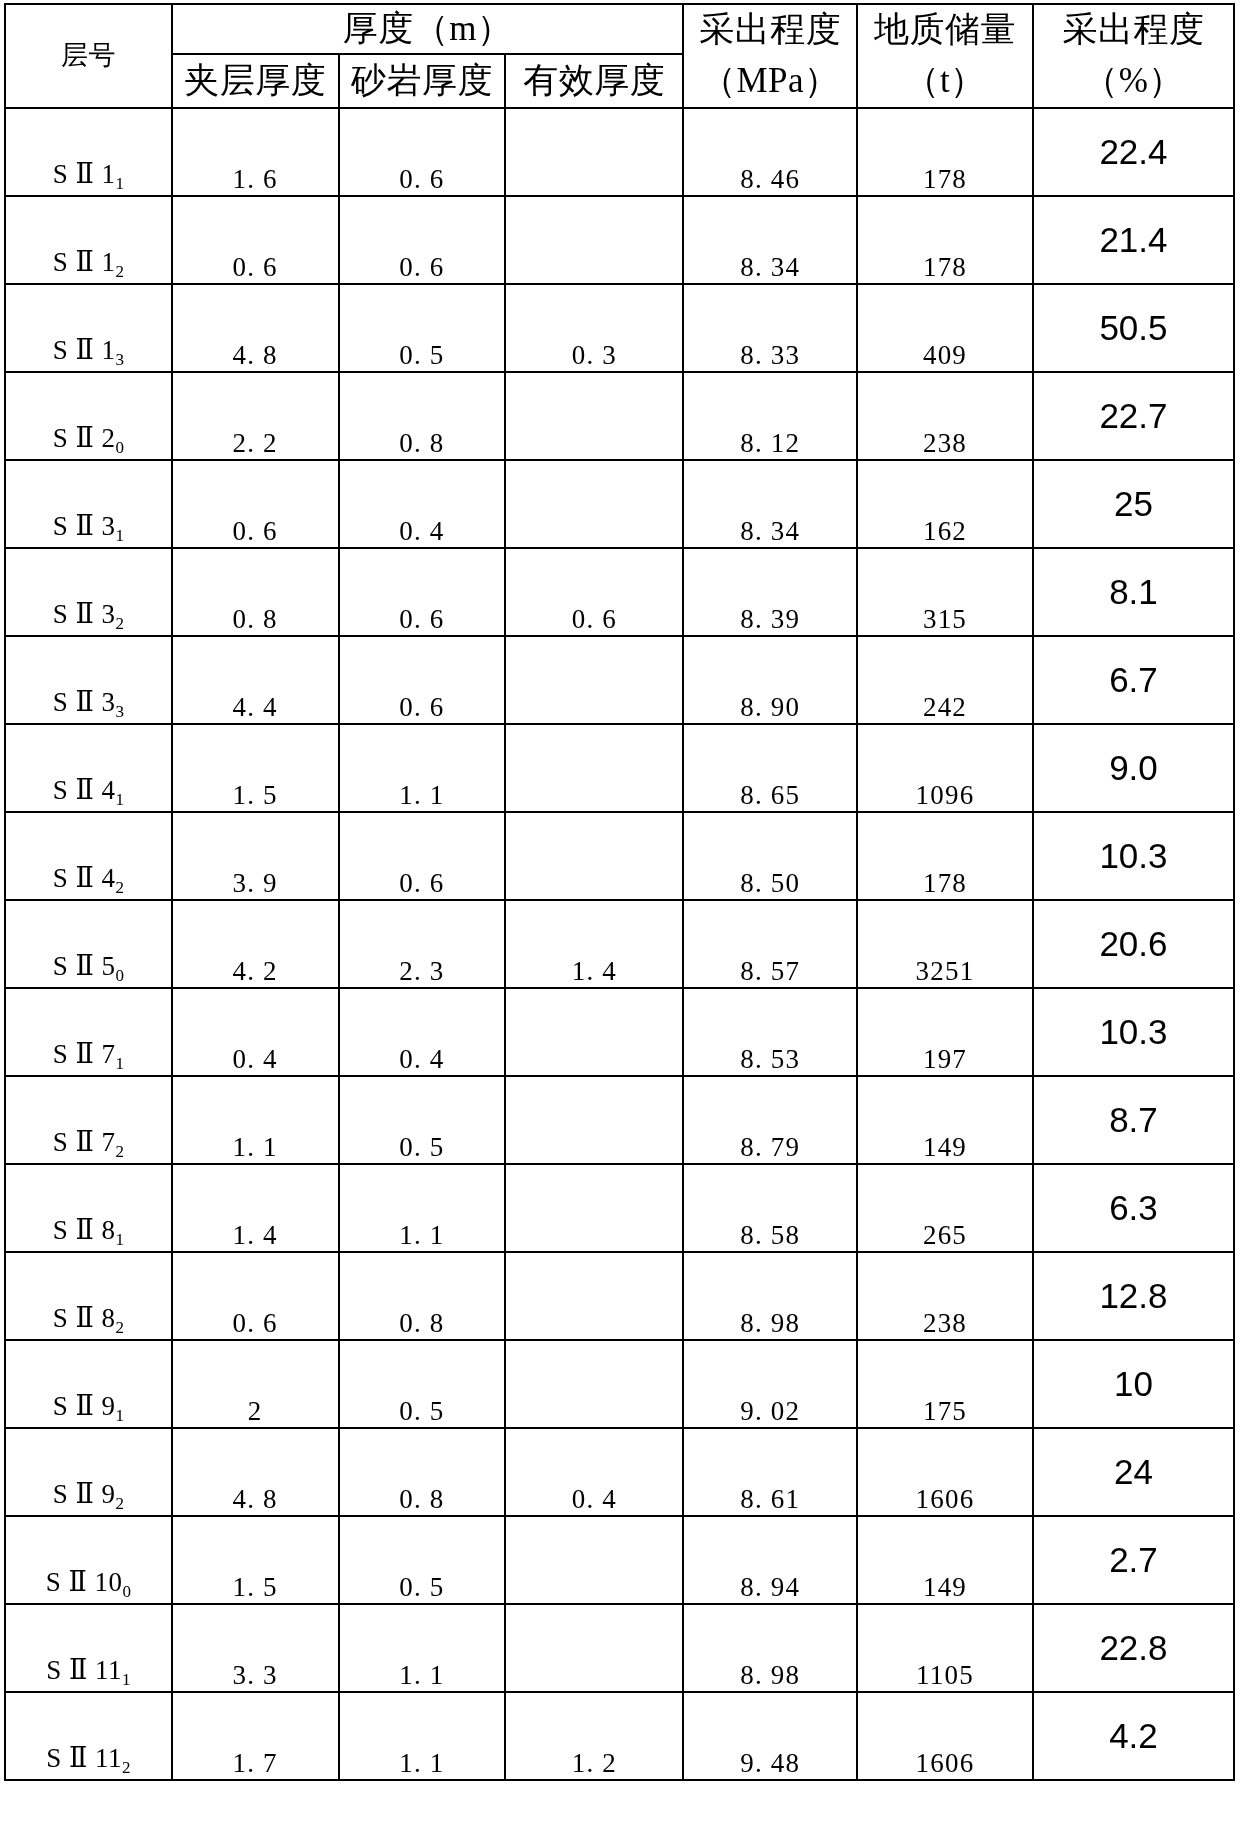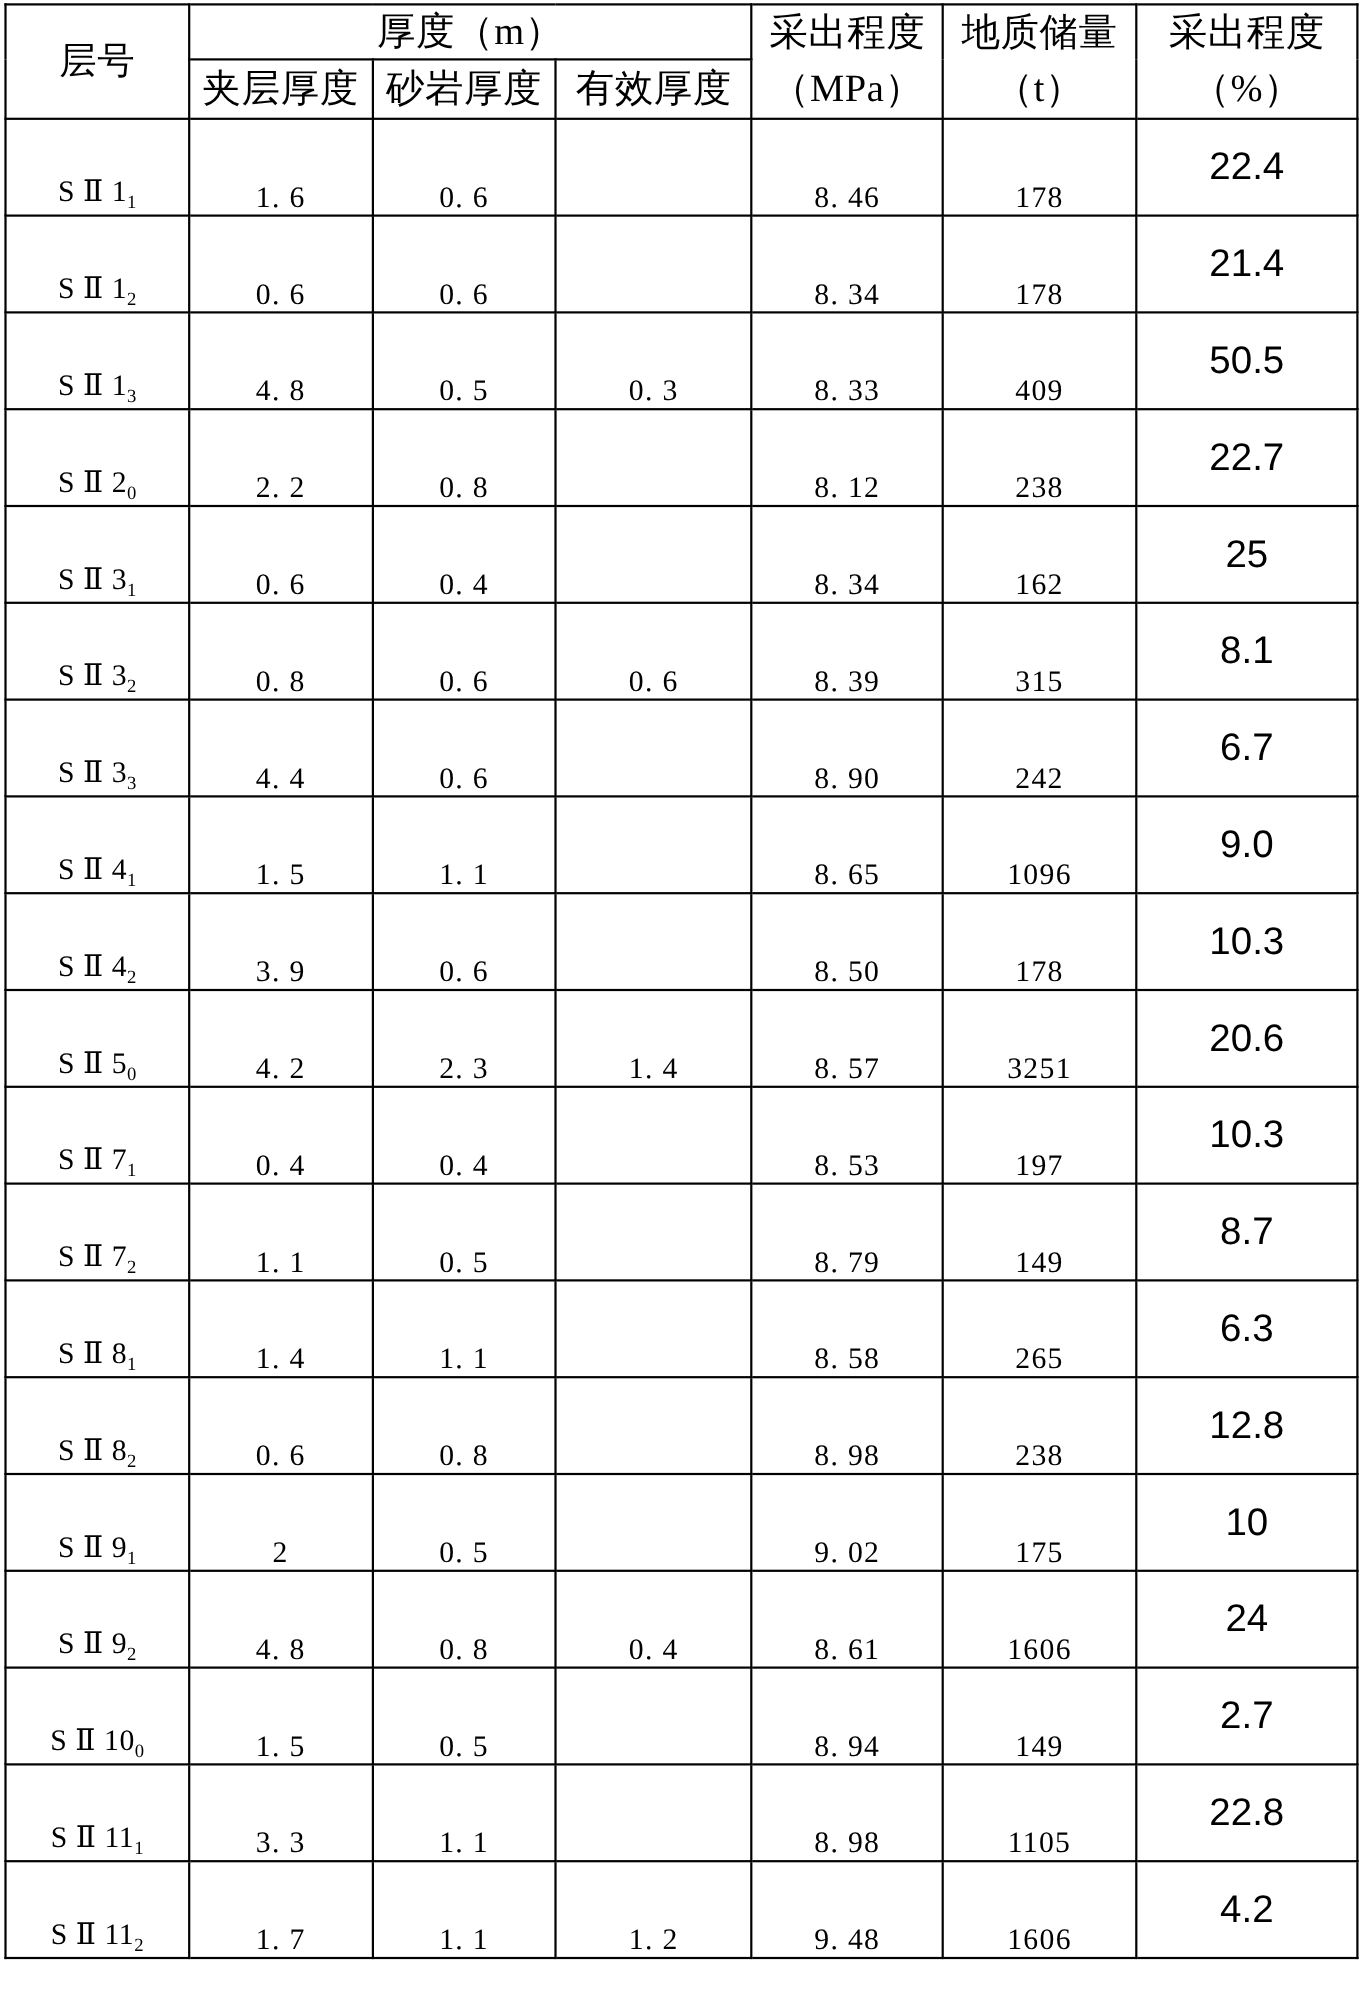--- a/index.html
+++ b/index.html
@@ -52,21 +52,21 @@
   .hdr-cell {
     font-family: "Liberation Serif", "DejaVu Serif", serif;
     font-size: 35px;
     line-height: 1.18;
     vertical-align: middle;
     height: 44px;
     letter-spacing: 0.5px;
   }
   .hdr-layer {
     height: 92px;
-    font-size: 34px;
+    font-size: 27px;
   }
   .hdr-thick-group {
     height: 44px;
   }
   .hdr-sub {
     height: 48px;
   }
   .hdr-two-line {
     height: 92px;
     line-height: 1.45;

